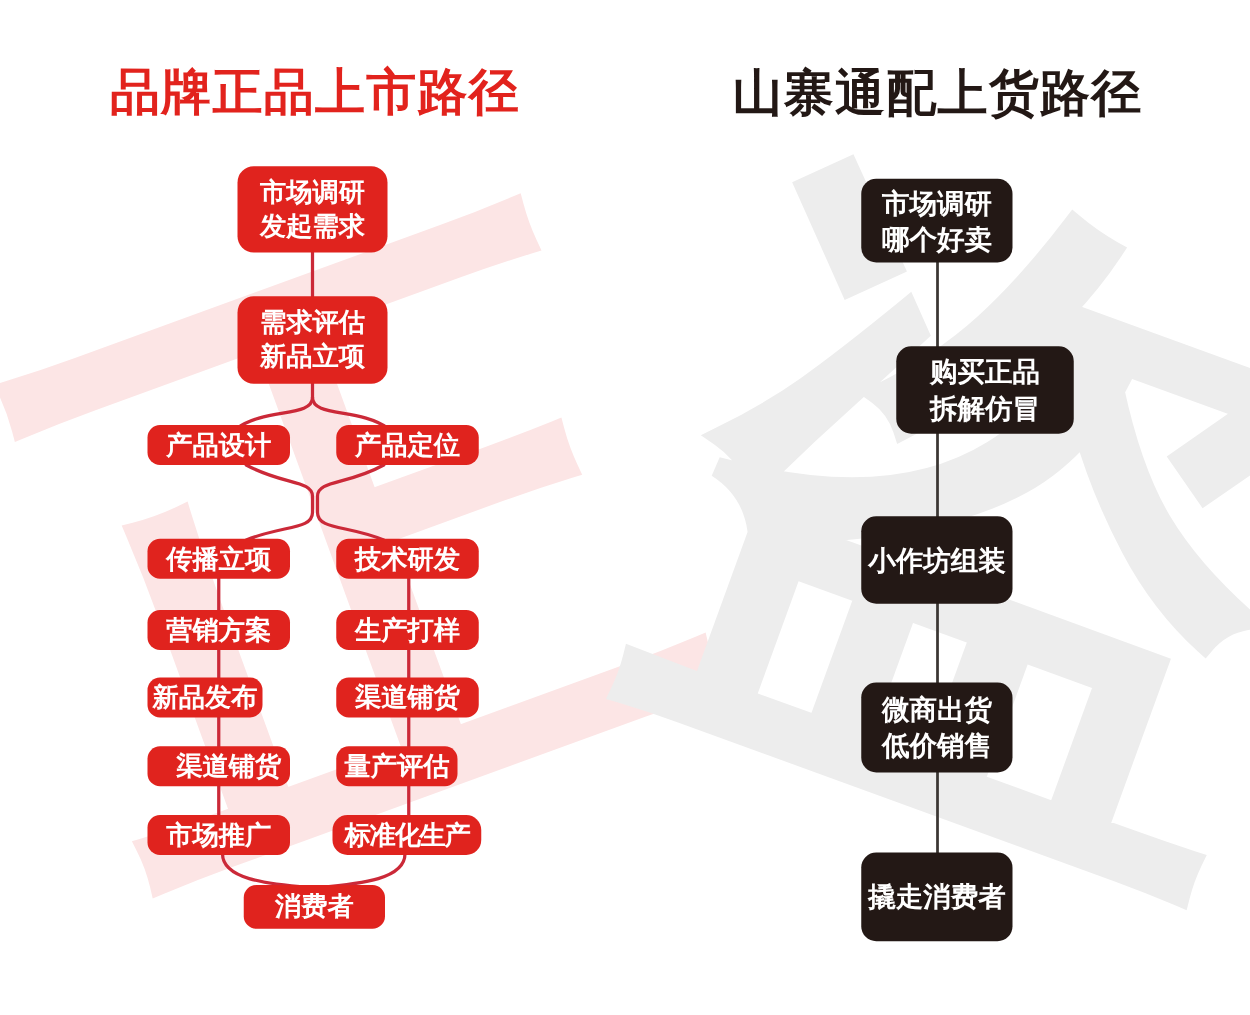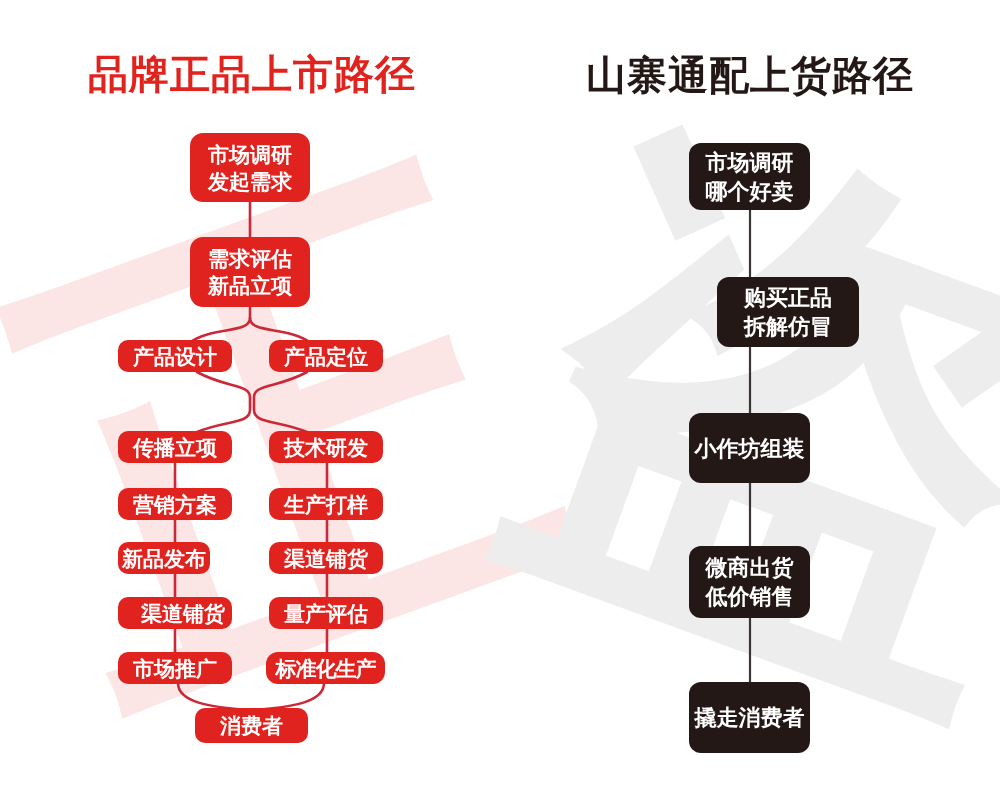--- a/index.html
+++ b/index.html
@@ -78,21 +78,21 @@
   </div>
   <div class="node rbox" style="left:118px;top:340px;width:114px;height:32px;">产品设计</div>
   <div class="node rbox" style="left:269px;top:340px;width:114px;height:32px;">产品定位</div>
   <div class="node rbox" style="left:118px;top:431px;width:114px;height:32px;">传播立项</div>
   <div class="node rbox" style="left:269px;top:431px;width:114px;height:32px;">技术研发</div>
   <div class="node rbox" style="left:118px;top:488px;width:114px;height:32px;">营销方案</div>
   <div class="node rbox" style="left:269px;top:488px;width:114px;height:32px;">生产打样</div>
   <div class="node rbox" style="left:118px;top:542px;width:92px;height:32px;">新品发布</div>
   <div class="node rbox" style="left:269px;top:542px;width:114px;height:32px;">渠道铺货</div>
   <div class="node rbox" style="left:118px;top:597px;width:114px;height:32px;padding-left:16px;">渠道铺货</div>
-  <div class="node rbox" style="left:269px;top:597px;width:114px;height:32px;">量产评估</div>
+  <div class="node rbox" style="left:269px;top:597px;width:97px;height:32px;">量产评估</div>
   <div class="node rbox" style="left:118px;top:652px;width:114px;height:32px;">市场推广</div>
   <div class="node rbox tight" style="left:266px;top:652px;width:119px;height:32px;border-radius:12px;">标准化生产</div>
   <div class="node rbox" style="left:195px;top:708px;width:113px;height:35px;">消费者</div>
 
   <div class="node kbox" style="left:689px;top:143px;width:121px;height:67px;">
     <span>市场调研</span>
     <span>哪个好卖</span>
   </div>
   <div class="node kbox" style="left:689px;top:277px;width:142px;height:70px;margin-left:28px;">
     <span>购买正品</span>

